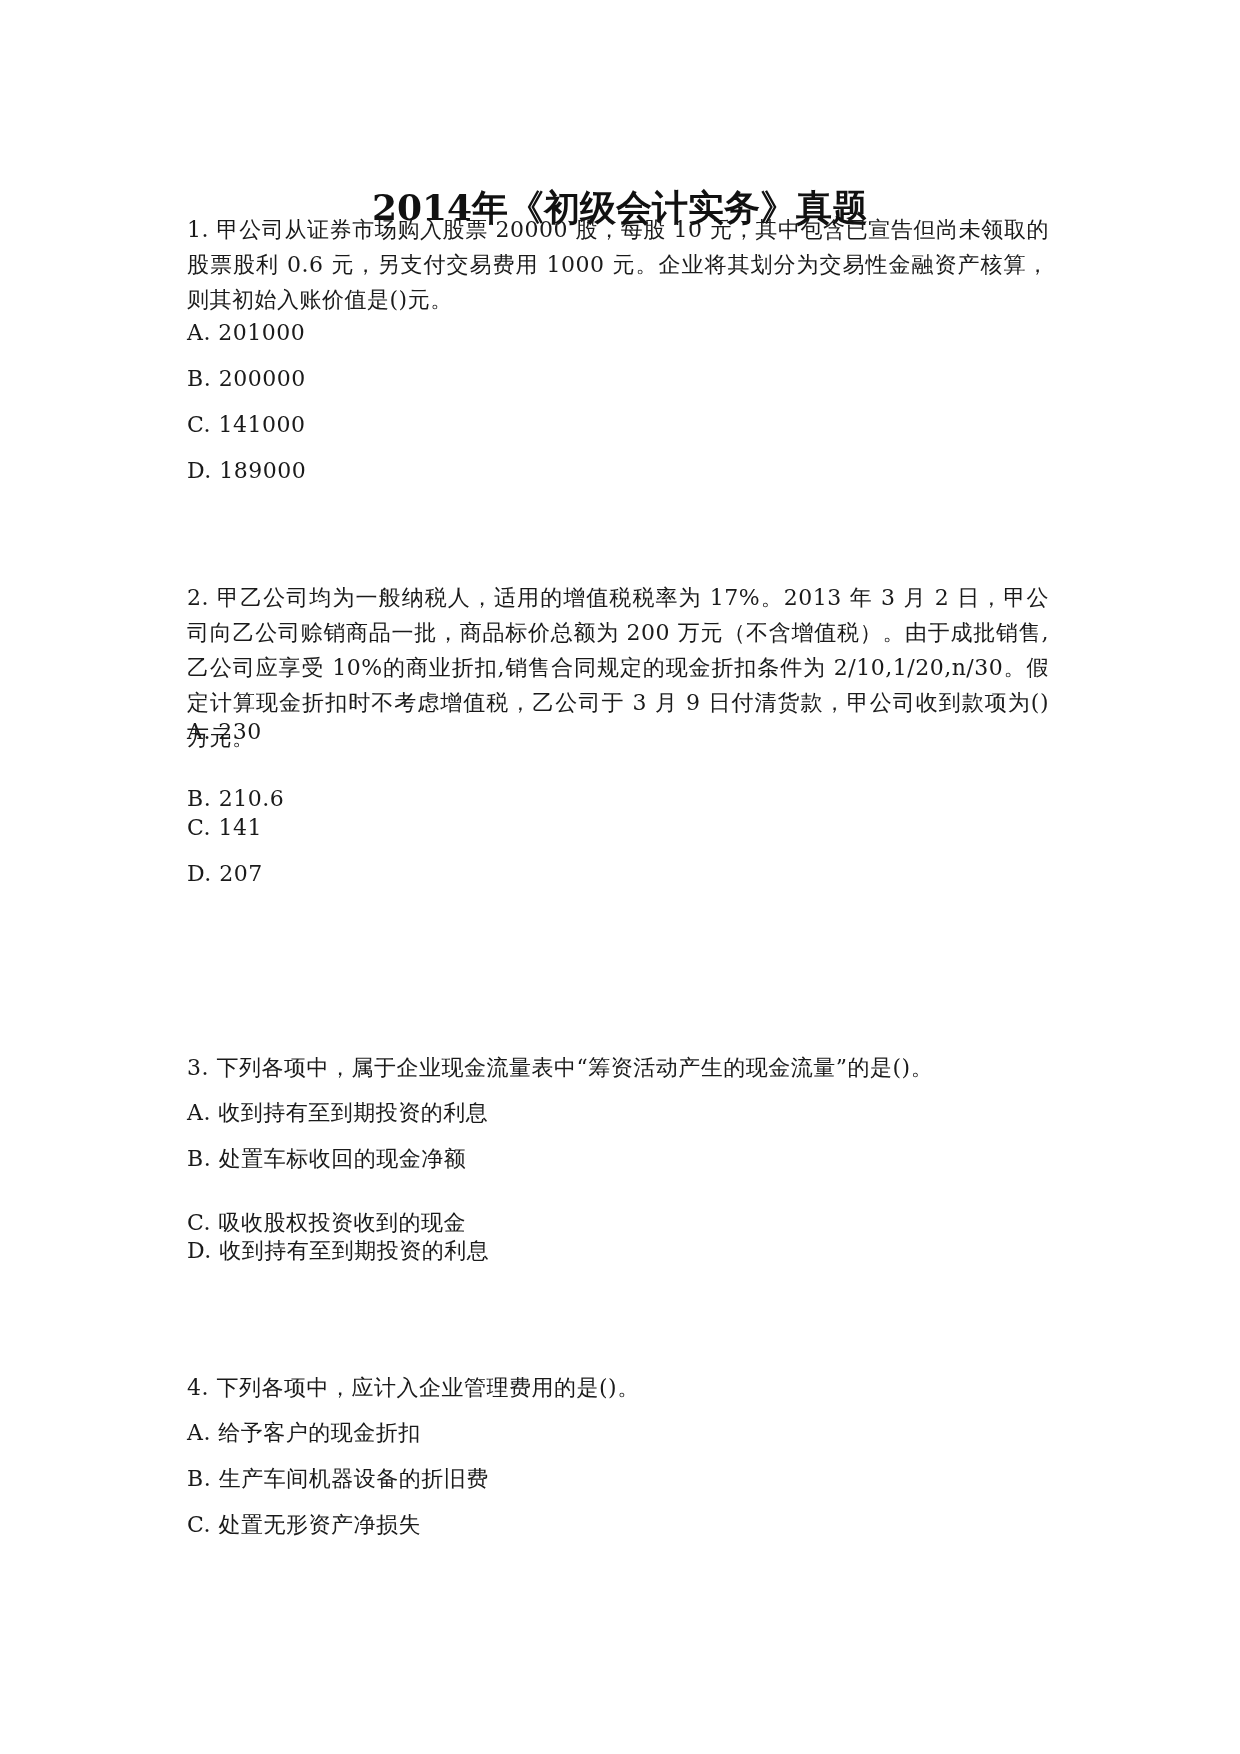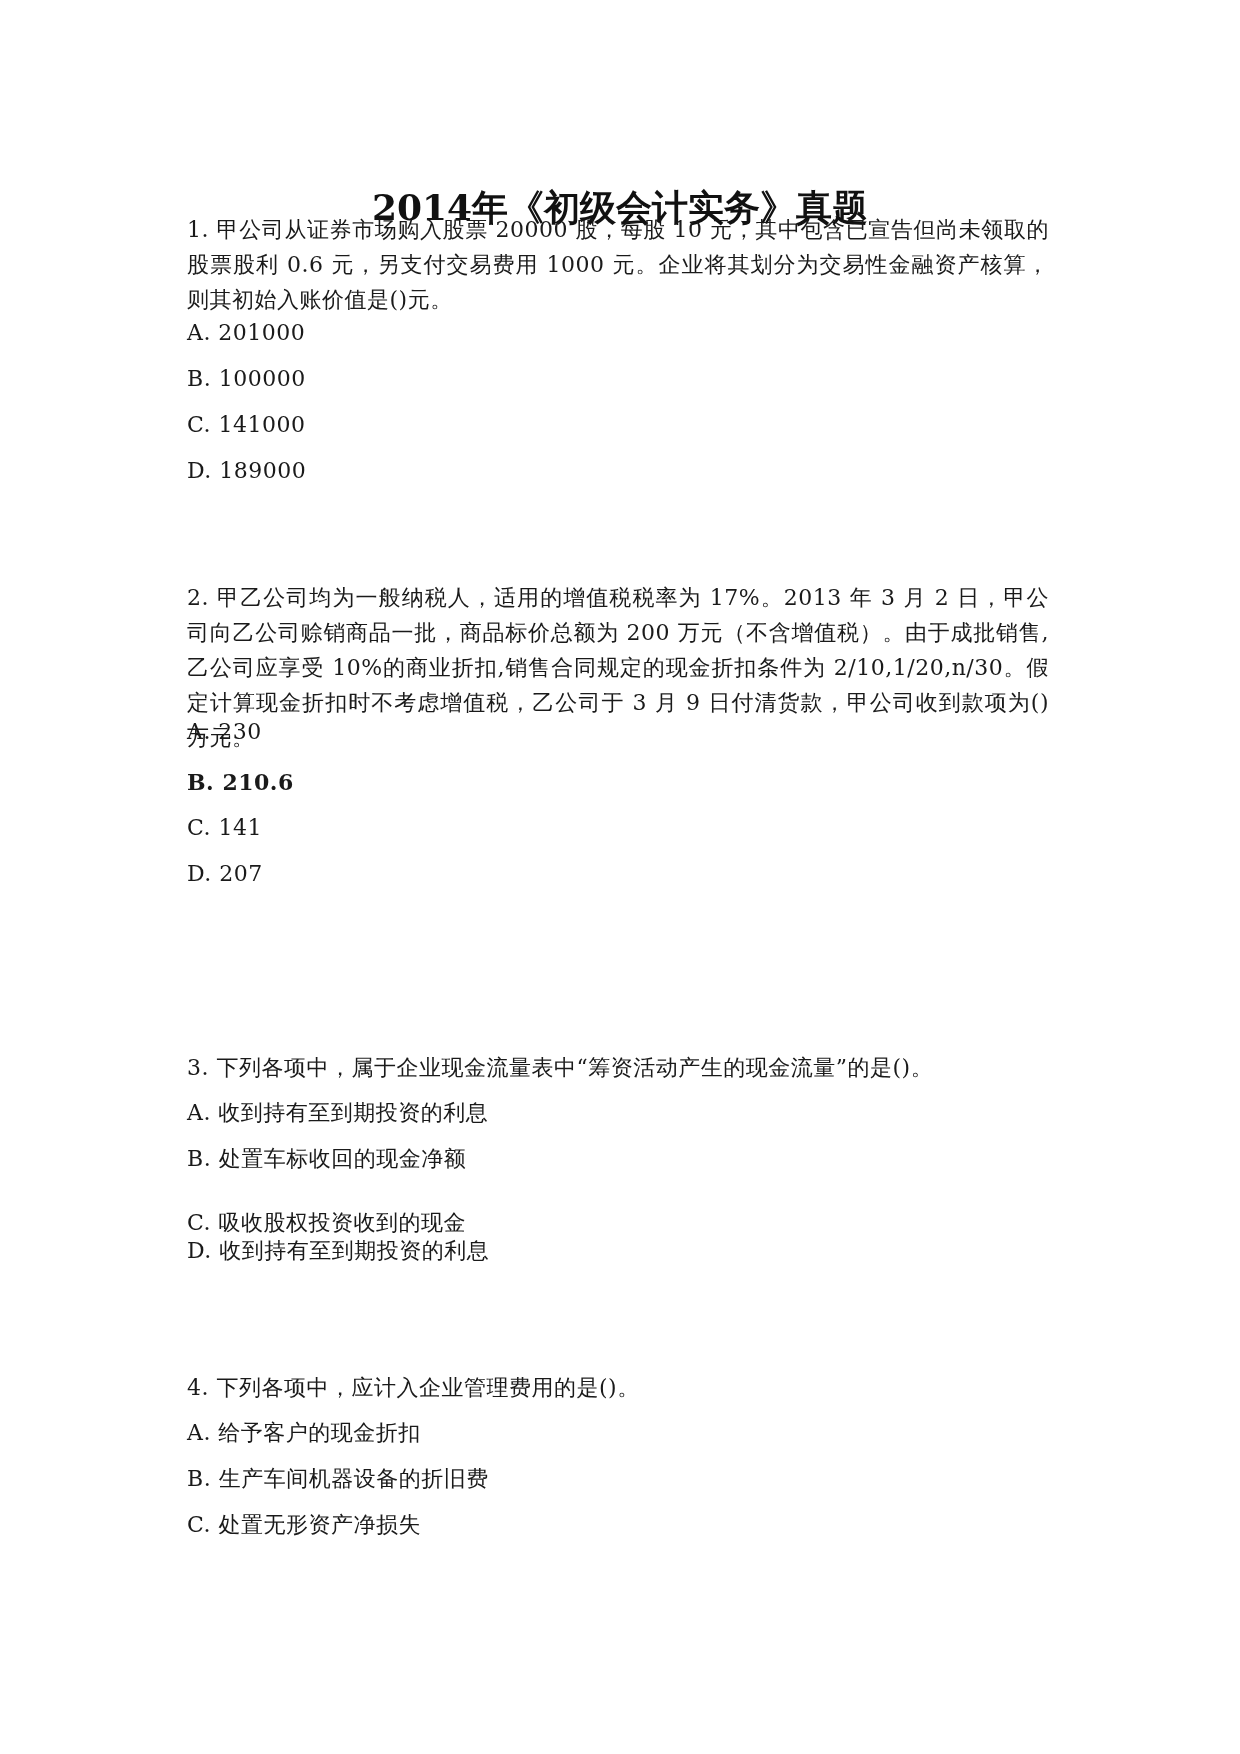--- a/index.html
+++ b/index.html
@@ -56,29 +56,29 @@
 </head>
 <body>
 
 <div class="page">
 
   <h1 class="title">2014年《初级会计实务》真题</h1>
 
   <div class="block" style="top:212px;">
     <p class="stem">1. 甲公司从证券市场购入股票 20000 股，每股 10 元，其中包含已宣告但尚未领取的股票股利 0.6 元，另支付交易费用 1000 元。企业将其划分为交易性金融资产核算，则其初始入账价值是()元。</p>
     <div class="option" style="top:108px;">A. 201000</div>
-    <div class="option" style="top:154px;">B. 100000</div>
+    <div class="option" style="top:154px;">B. 200000</div>
     <div class="option" style="top:200px;">C. 141000</div>
     <div class="option" style="top:246px;">D. 189000</div>
   </div>
 
   <div class="block" style="top:580px;">
     <p class="stem">2. 甲乙公司均为一般纳税人，适用的增值税税率为 17%。2013 年 3 月 2 日，甲公司向乙公司赊销商品一批，商品标价总额为 200 万元（不含增值税）。由于成批销售,乙公司应享受 10%的商业折扣,销售合同规定的现金折扣条件为 2/10,1/20,n/30。假定计算现金折扣时不考虑增值税，乙公司于 3 月 9 日付清货款，甲公司收到款项为()万元。</p>
     <div class="option" style="top:139px;">A. 230</div>
-    <div class="option" style="top:189px;font-weight:bold;">B. 210.6</div>
+    <div class="option" style="top:206px;">B. 210.6</div>
     <div class="option" style="top:235px;">C. 141</div>
     <div class="option" style="top:281px;">D. 207</div>
   </div>
 
   <div class="block" style="top:1050px;">
     <p class="stem">3. 下列各项中，属于企业现金流量表中“筹资活动产生的现金流量”的是()。</p>
     <div class="option" style="top:50px;">A. 收到持有至到期投资的利息</div>
     <div class="option" style="top:96px;">B. 处置车标收回的现金净额</div>
     <div class="option" style="top:160px;">C. 吸收股权投资收到的现金</div>
     <div class="option" style="top:188px;">D. 收到持有至到期投资的利息</div>

